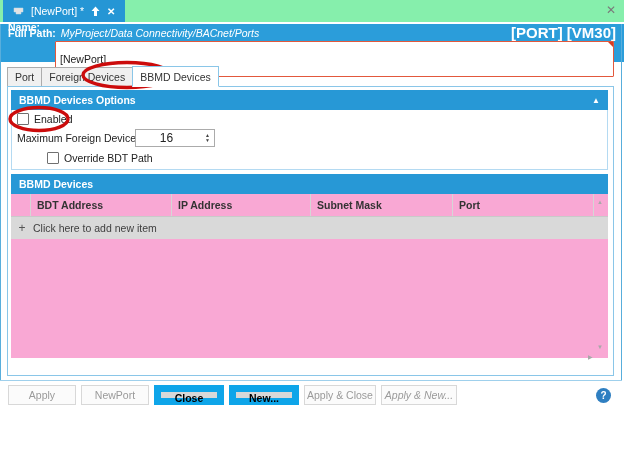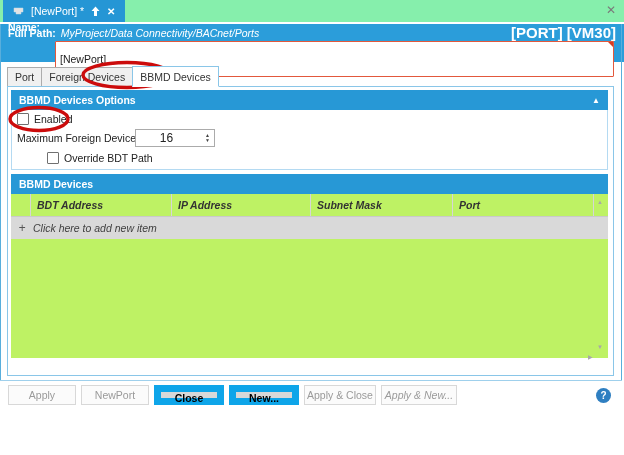--- a/index.html
+++ b/index.html
@@ -41,21 +41,21 @@
   .cb-row { position:absolute; display:flex; align-items:center; gap:5px; font-size:10.5px; color:#222; }
   .row-enabled { left:17px; top:113px; }
   .row-maxlbl { left:17px; top:132px; font-size:10.5px; color:#222; }
   .spinner { left:135px; top:129px; width:80px; height:18px; border:1px solid #ababab; background:#fff; display:flex; align-items:center; }
   .spin-val { flex:1; text-align:center; padding-right:4px; font-size:12px; color:#222; }
   .spin-btns { width:13px; height:100%; display:flex; flex-direction:column; align-items:center; justify-content:center; }
   .spin-btns span { font-size:5px; line-height:5px; color:#444; cursor:default; }
   .row-override { left:17px; top:152px;margin-left:30px; }
 
   .dev-hdr { left:11px; top:174px; }
-  .table { left:11px; top:194px; width:597px; height:164px; background:#bef264;font-style:italic; }
+  .table { left:11px; top:194px; width:597px; height:164px; background:#f9a8d4; }
   .t-head { display:flex; height:23px; border-bottom:1px solid #c9c9c9; }
   .t-cell { border-right:1px solid #d6d6d6; display:flex; align-items:center; padding-left:6px; font-weight:bold; color:#333; font-size:10.5px; }
   .c0 { width:20px; padding-left:0; }
   .c1 { width:141px; } .c2 { width:139px; } .c3 { width:142px; } .c4 { width:141px; }
   .c-sb { width:13px; border-right:none; padding-left:0; justify-content:center; align-items:flex-start; }
   .add-row { display:flex; align-items:center; height:22px; background:#d9d9d9; color:#3f3f3f; font-size:10.5px; cursor:pointer; }
   .add-plus { width:22px; text-align:center; color:#555; font-size:12px; }
   .sb-arrow { color:#a8a8a8; font-size:6px; line-height:6px; cursor:default; }
   .sb-up { left:597px; top:199px; }
   .sb-down { left:597px; top:344px; }

